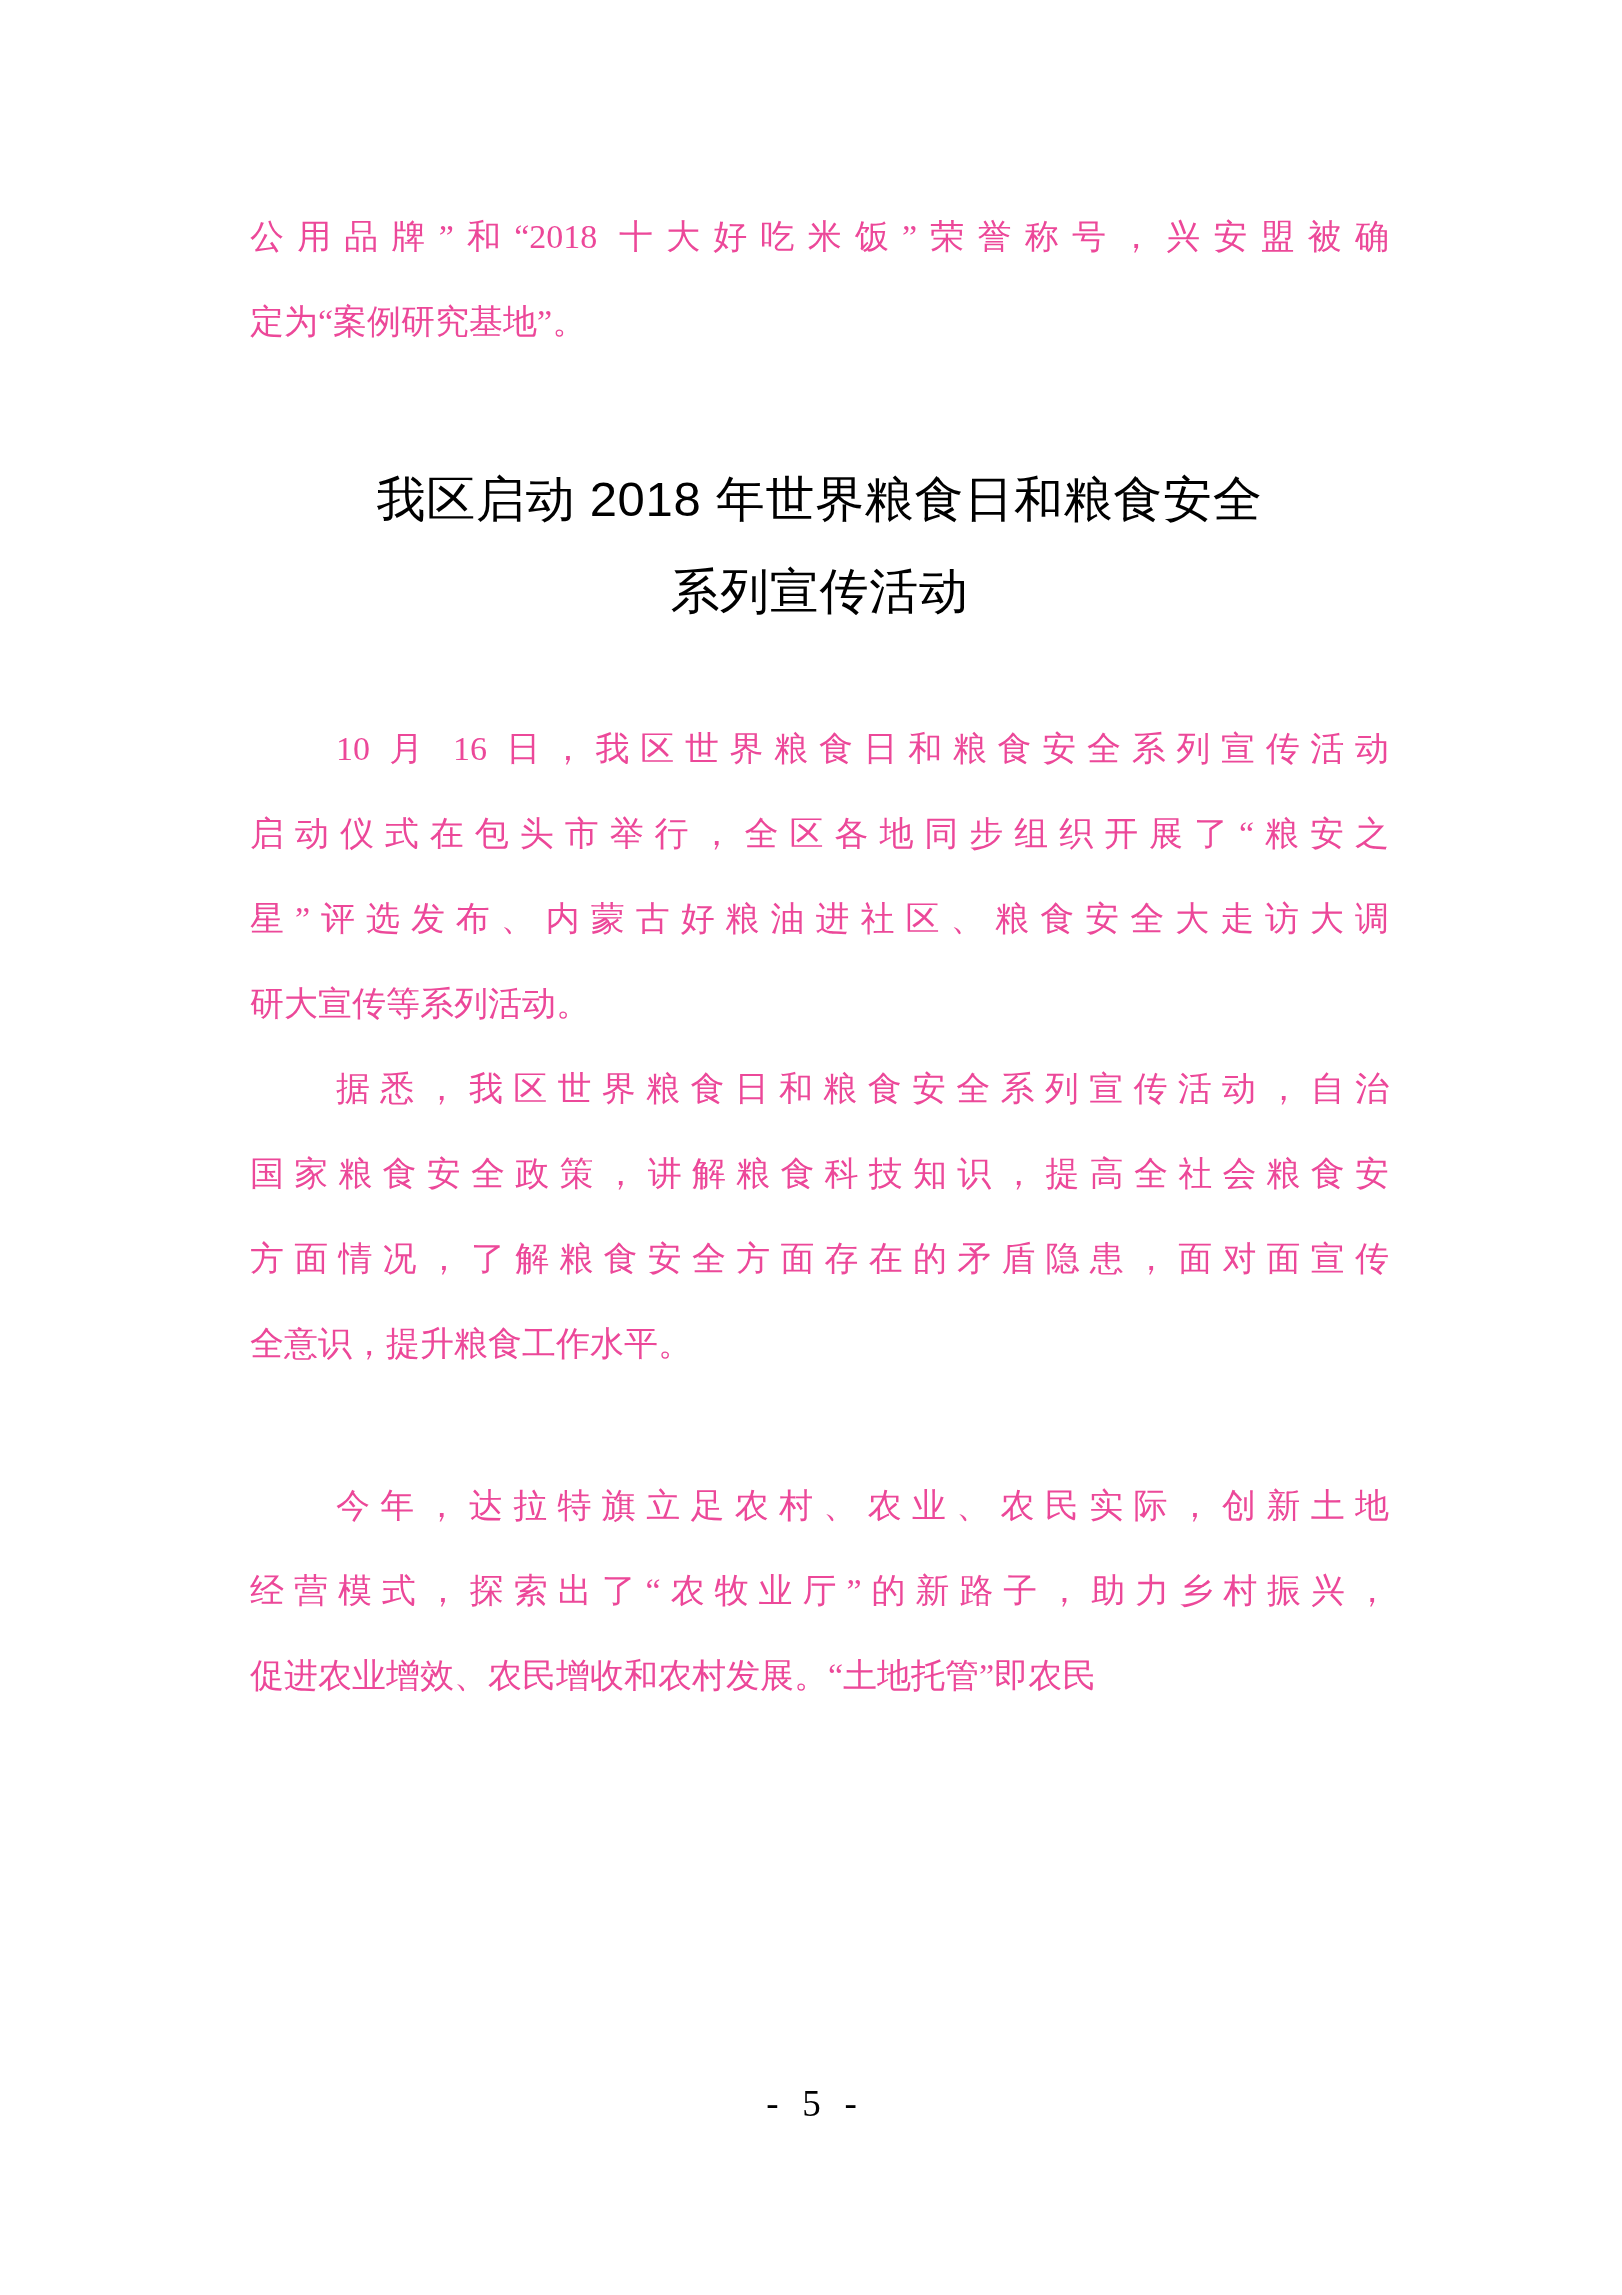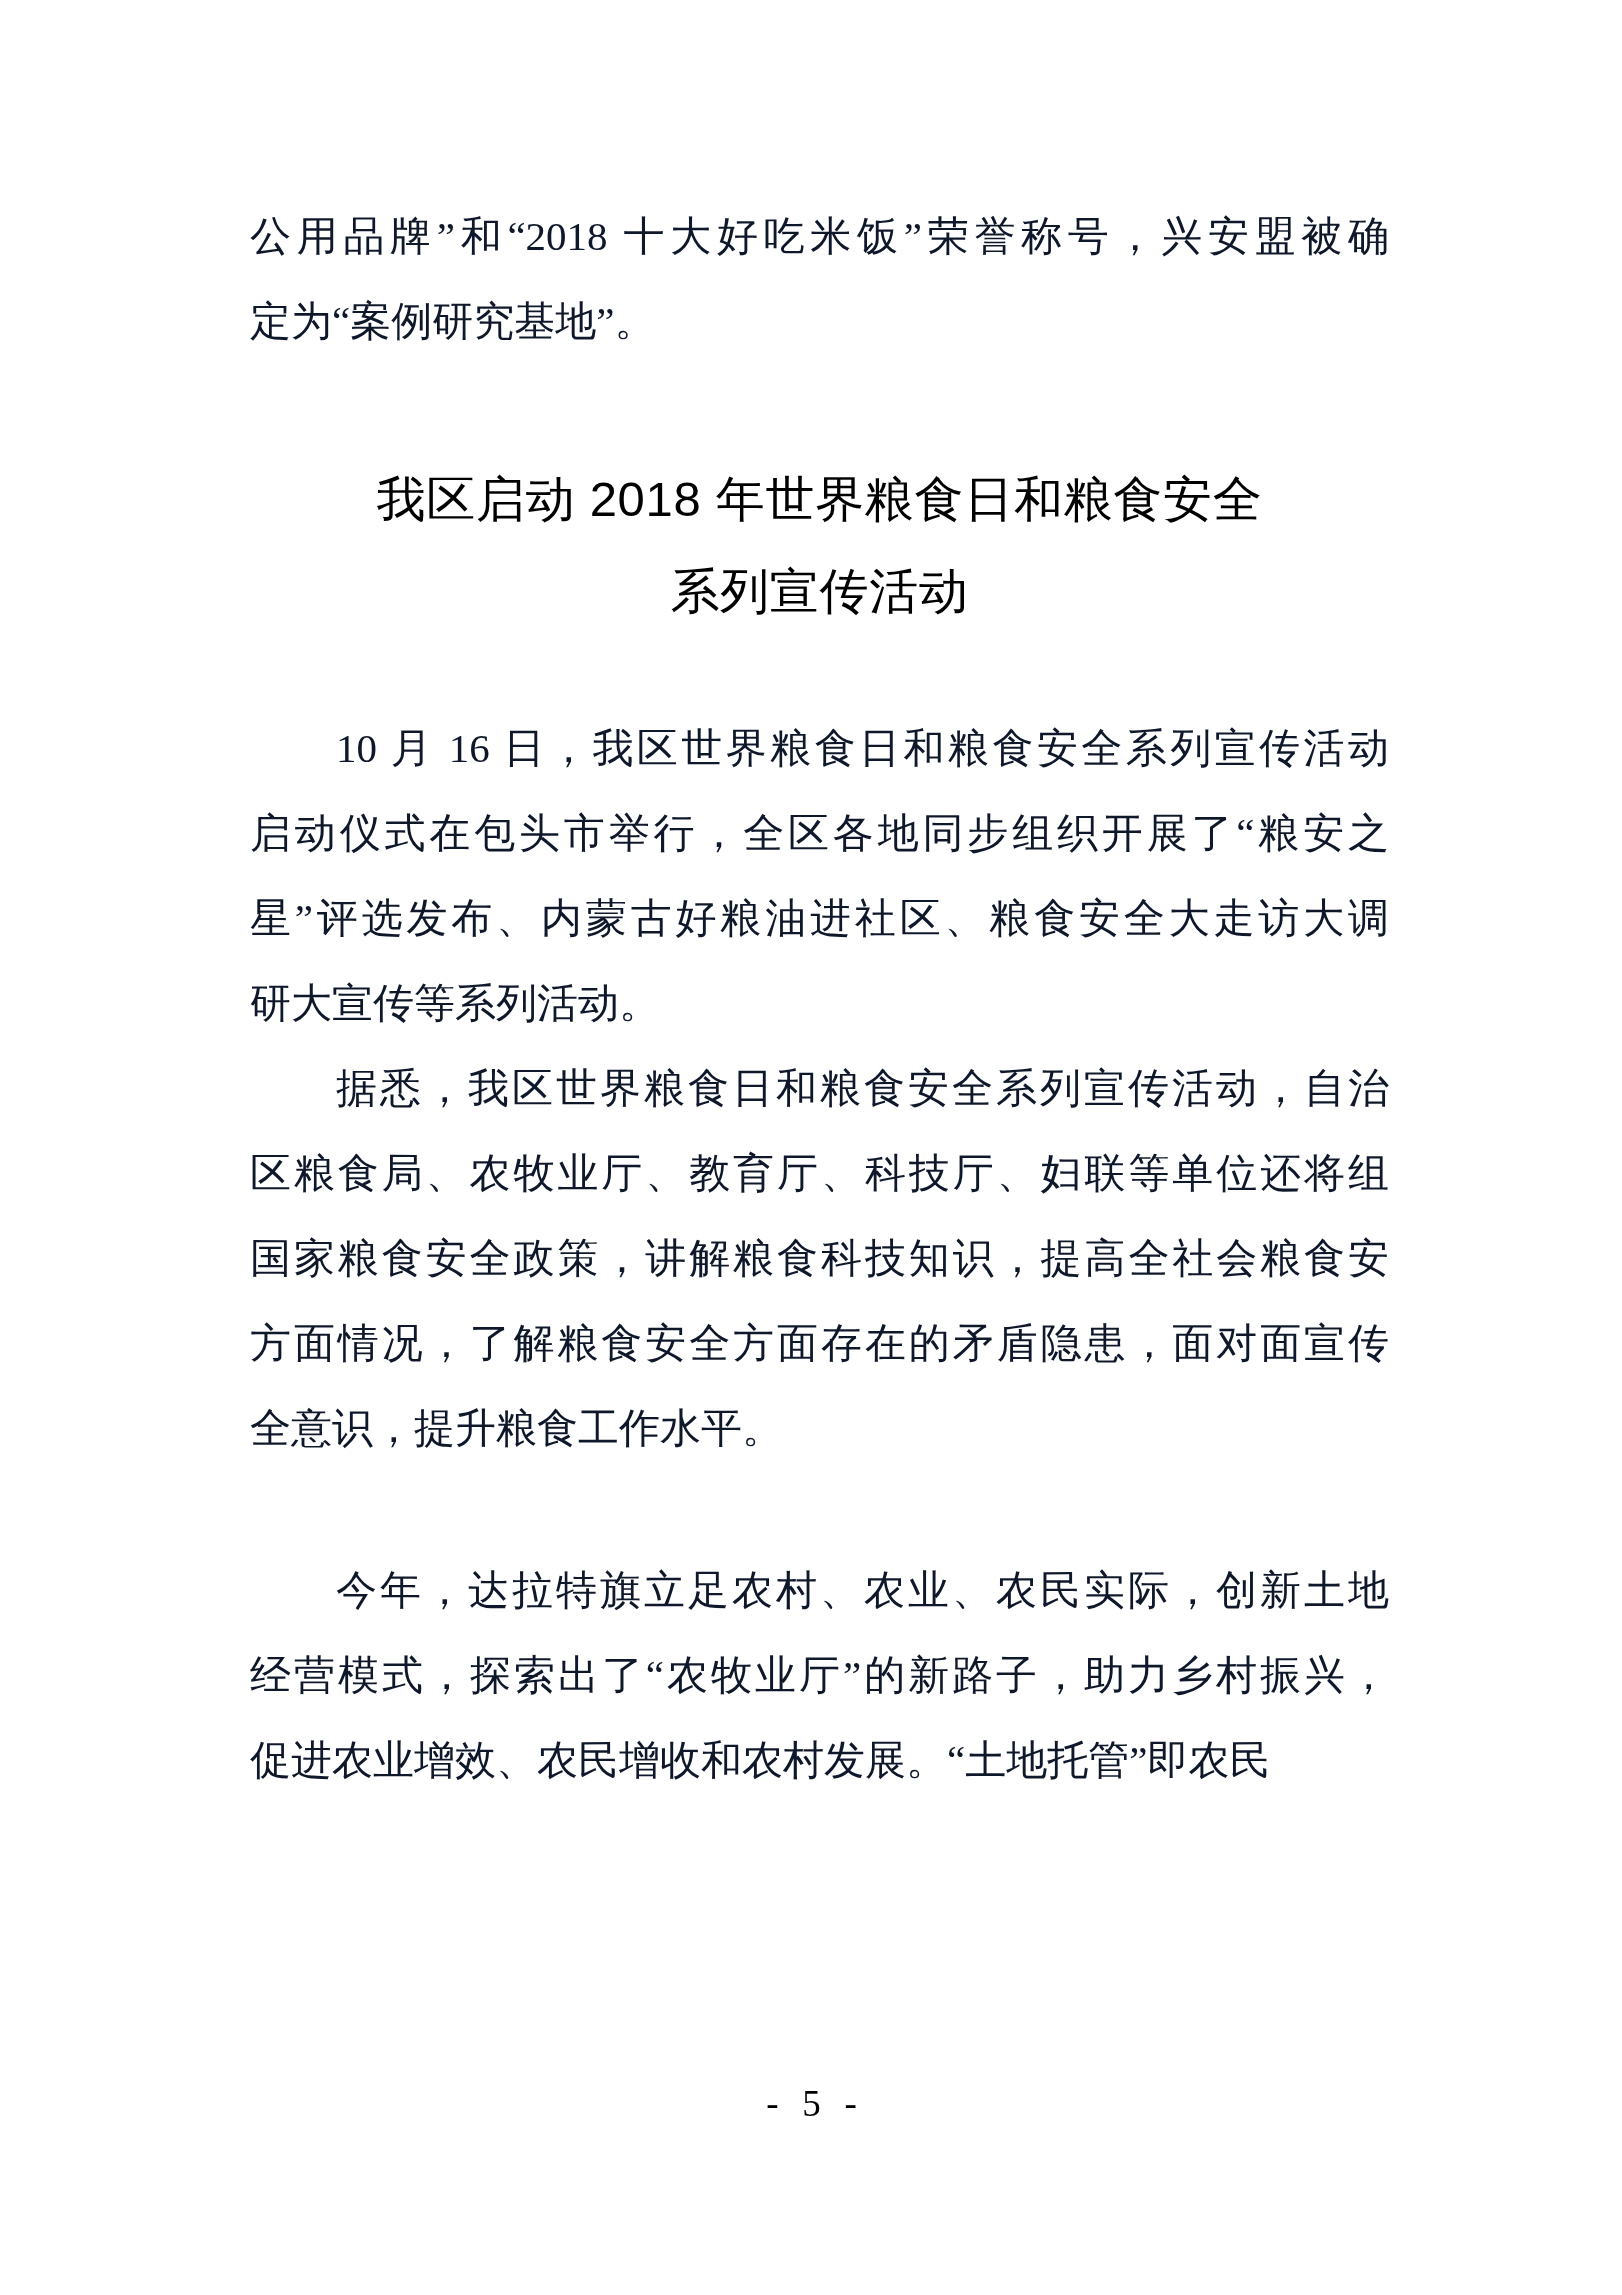--- a/index.html
+++ b/index.html
@@ -21,23 +21,23 @@
     padding-left: 250px;
     overflow: hidden;
   }
   .content { width: 1139px; }
 
   
   .line {
     display: block;
     height: 85px;
     line-height: 85px;
-    font-size: 41px;
+    font-size: 34px;
     font-family: "Liberation Serif", "DejaVu Serif", serif;
-    color: #0f172a;
+    color: #ec4899;
     white-space: pre-wrap;
   }
   .j {            
     text-align: justify;
     text-align-last: justify;
   }
   .ind { text-indent: 86px; }   
 
   
   .h-line {
@@ -90,21 +90,20 @@
 
     <section class="p1">
       <span class="line j ind">10 月 16 日，我区世界粮食日和粮食安全系列宣传活动</span>
       <span class="line j">启动仪式在包头市举行，全区各地同步组织开展了“粮安之</span>
       <span class="line j">星”评选发布、内蒙古好粮油进社区、粮食安全大走访大调</span>
       <span class="line">研大宣传等系列活动。</span>
     </section>
 
     <section class="p2">
       <span class="line j ind">据悉，我区世界粮食日和粮食安全系列宣传活动，自治</span>
-      <span class="line j">区粮食局、农牧业厅、教育厅、科技厅、妇联等单位还将组</span>
       <span class="line j">国家粮食安全政策，讲解粮食科技知识，提高全社会粮食安</span>
       <span class="line j">方面情况，了解粮食安全方面存在的矛盾隐患，面对面宣传</span>
       <span class="line">全意识，提升粮食工作水平。</span>
     </section>
 
 
     <section class="p3">
       <span class="line j ind">今年，达拉特旗立足农村、农业、农民实际，创新土地</span>
       <span class="line j">经营模式，探索出了“农牧业厅”的新路子，助力乡村振兴，</span>
       <span class="line">促进农业增效、农民增收和农村发展。“土地托管”即农民</span>

